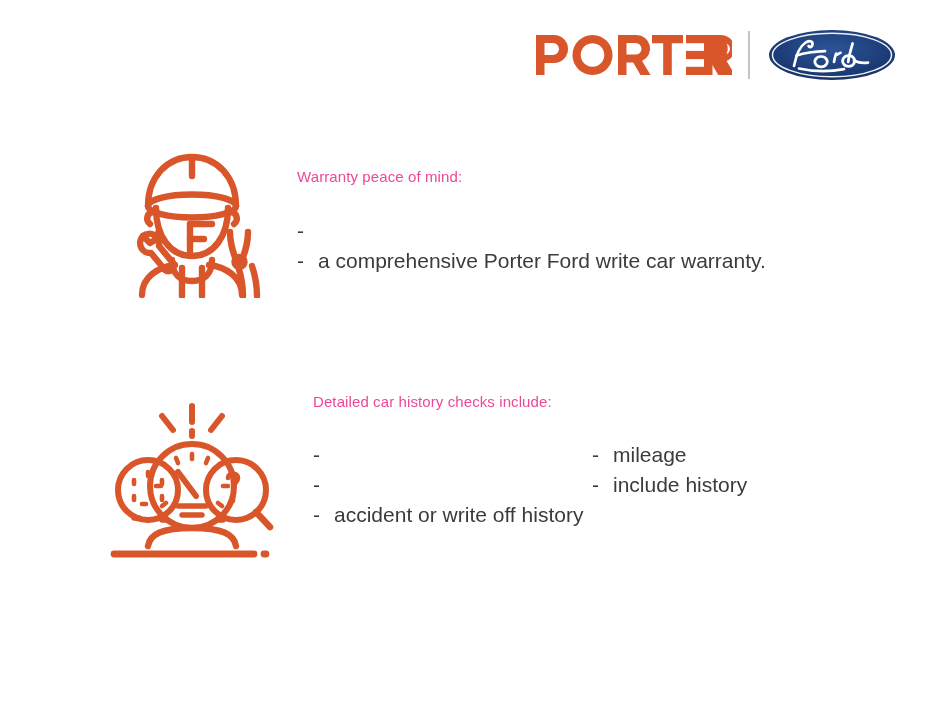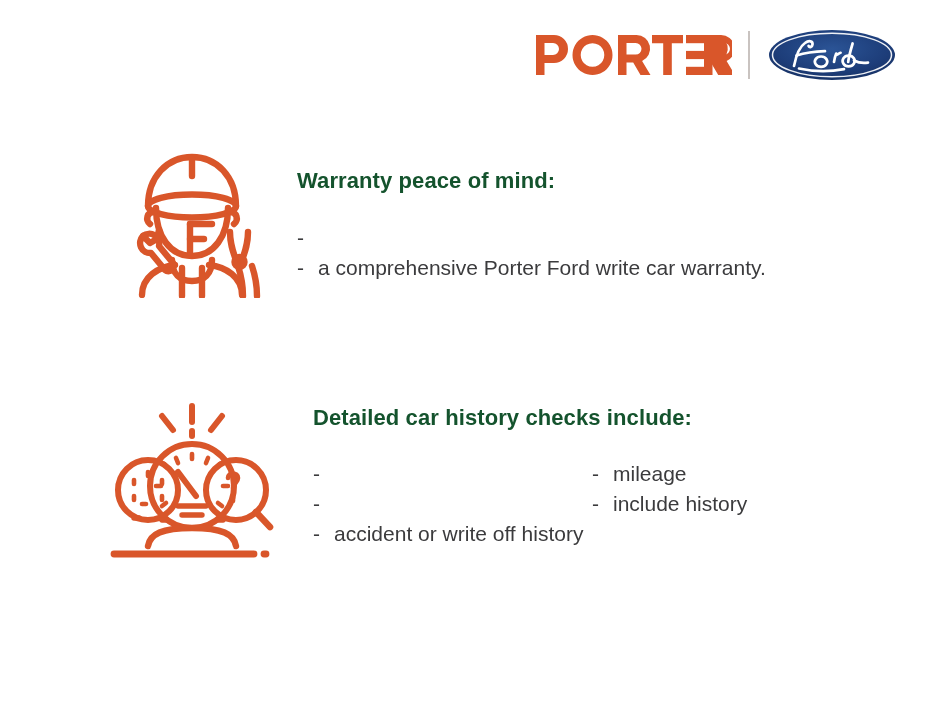--- a/index.html
+++ b/index.html
@@ -52,25 +52,25 @@
   #history-block  { left: 104px; top: 394px; }
 
   .block-icon { flex: none; }
   .block-icon svg { display: block; }
 
   .block-body {
     color: #3b3b3d;
   }
 
   .block-heading {
-    font-size: 22px;
+    font-size: 15px;
     line-height: 1.1;
-    color: #14532d;
+    color: #ec4899;
     white-space: nowrap;
-    font-weight: 700;
+    font-weight: 400;
     letter-spacing: 0.1px;
   }
 
   .bullet-list {
     list-style: none;
     margin: 0;
     padding: 0;
   }
   .bullet-item {
     display: flex;
@@ -87,21 +87,21 @@
   }
   .bullet-text { display: inline-block; }
 
   
   #warranty-block .block-icon { margin-right: 20px; }
   #warranty-heading { margin-top: 29px; margin-left: 5px; }
   #warranty-bullets { margin-top: 30px; margin-left: 5px; }
 
   
   #history-block .block-icon { margin-right: 16px; }
-  #history-heading { margin-top: 12px; margin-left: 13px; }
+  #history-heading { margin-top: 0; margin-left: 13px; }
   #history-bullets { margin-top: 29px; margin-left: 13px; }
 
   
   .bullet-row {
     display: flex;
   }
   .col-left  { width: 279px; flex: none; }
   .col-right { flex: none; }
 </style>
 </head>

